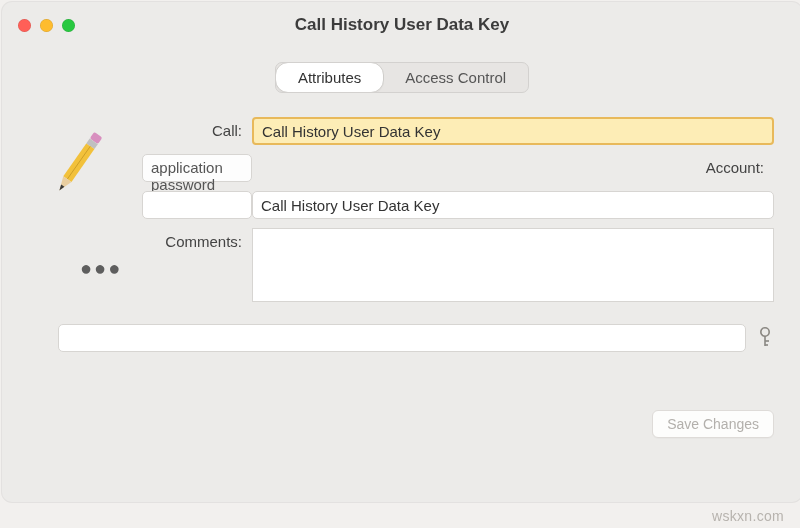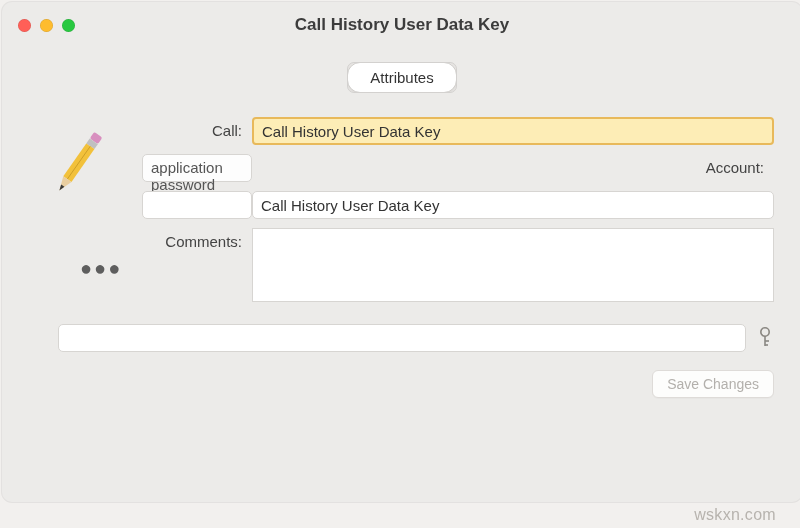--- a/index.html
+++ b/index.html
@@ -171,46 +171,48 @@
       padding: 18px 28px 0 0;
     }
     .save-btn {
       background: #fdfdfc;
       border: 1px solid #dedbd8;
       border-radius: 6px;
       padding: 5px 14px;
       font-size: 14px;
       color: #b3b0ac;
       box-shadow: 0 1px 0 rgba(0,0,0,0.02);
+      margin-top: 40px;
     }
     .watermark {
       position: absolute;
-      right: 24px;
+      right: 16px;
       bottom: 4px;
-      font-size: 16px;
+      font-size: 14px;
       color: #b7b3ae;
       letter-spacing: 0.3px;
     }
   </style>
 </head>
 <body>
 
 <div class="window">
   <div class="titlebar">
     <div class="traffic">
       <div class="dot red"></div>
       <div class="dot yellow"></div>
       <div class="dot green"></div>
     </div>
     <div class="title">Call History User Data Key</div>
   </div>
 
   <div class="tabs">
     <div class="tabseg">
       <button class="tab active">Attributes</button>
+      <button class="tab">Access Control</button>
     </div>
   </div>
 
   <div class="form-area">
     <div class="icon-col">
       <svg class="pencil" width="60" height="80" viewBox="0 0 60 80">
         <g transform="rotate(35 30 40)">
           <rect x="25" y="8" width="10" height="8" fill="#d88fbf" rx="2"></rect>
           <rect x="25" y="16" width="10" height="6" fill="#c0c0c0"></rect>
           <rect x="25" y="22" width="10" height="40" fill="#f2c13b"></rect>

